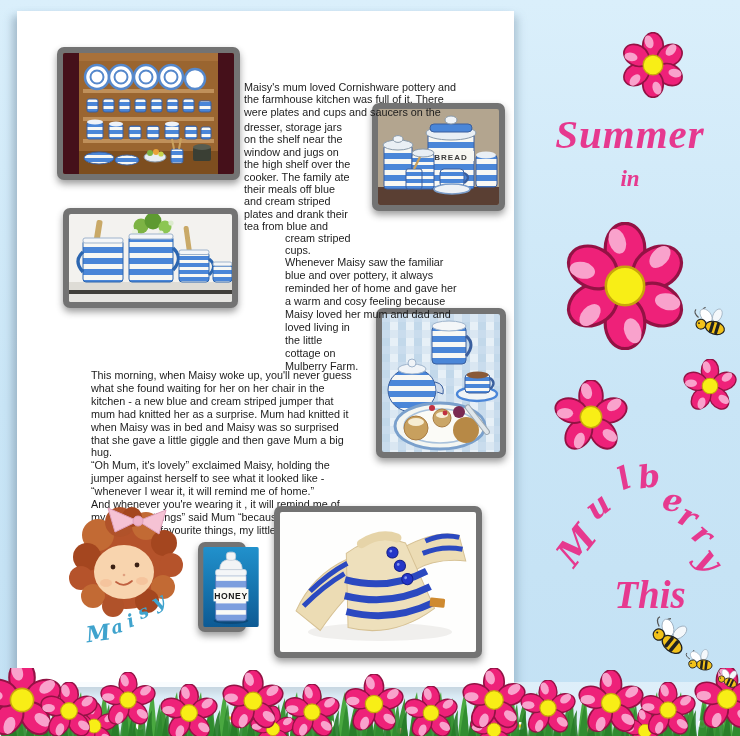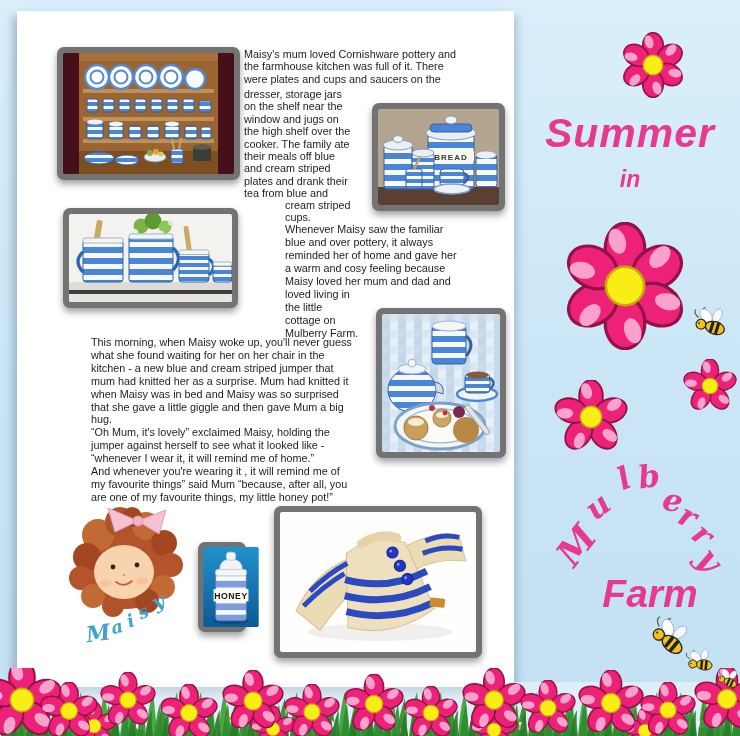--- a/index.html
+++ b/index.html
@@ -8,30 +8,30 @@
     background:linear-gradient(#daeffb,#c9e5f6 55%,#c3e1f4);
     font-family:"Liberation Sans",sans-serif;
   }
   .page{
     position:absolute;left:17px;top:11px;width:497px;height:676px;
     background:#fff;z-index:1;
     box-shadow:-5px 5px 8px rgba(110,135,155,.45), 4px 5px 8px rgba(110,135,155,.35);
   }
   .tx{
     position:absolute;white-space:pre;color:#1c1c1c;
-    font-size:10.8px;line-height:12.9px;letter-spacing:0px;
+    font-size:10.8px;line-height:12.9px;letter-spacing:0px;margin-top:33px;
   }
   .tx.tight{line-height:12.4px;}
   .photo{
     position:absolute;background:#737373;border-radius:7px;padding:6px;box-sizing:border-box;
     box-shadow:0 4px 7px rgba(40,40,40,.45);
   }
   .photo svg{display:block;border-radius:2px;}
   .script-pink{
-    position:absolute;font-family:Liberation Sans, sans-serif;font-style:italic;font-weight:bold;
+    position:absolute;font-family:Liberation Serif, serif;font-style:italic;font-weight:bold;
     color:#e6398f;z-index:2;text-align:center;
   }
   .m-letter{
     position:absolute;font-family:"DejaVu Serif",serif;font-style:italic;font-weight:bold;
     color:#e6398f;z-index:2;
   }
   .maisy-letter{
     position:absolute;font-family:"DejaVu Serif",serif;font-style:italic;font-weight:bold;
     color:#3fa3cd;z-index:3;
   }
@@ -439,21 +439,21 @@
 
 <span class="m-letter" style="left:556px;top:524px;font-size:36px;transform:rotate(-52deg);">M</span>
 <span class="m-letter" style="left:586px;top:488px;font-size:31px;transform:rotate(-38deg);">u</span>
 <span class="m-letter" style="left:618px;top:460px;font-size:31px;transform:rotate(-22deg);">l</span>
 <span class="m-letter" style="left:638px;top:458px;font-size:31px;transform:rotate(-8deg);">b</span>
 <span class="m-letter" style="left:663px;top:482px;font-size:31px;transform:rotate(12deg);">e</span>
 <span class="m-letter" style="left:680px;top:498px;font-size:31px;transform:rotate(27deg);">r</span>
 <span class="m-letter" style="left:695px;top:516px;font-size:31px;transform:rotate(41deg);">r</span>
 <span class="m-letter" style="left:700px;top:540px;font-size:33px;transform:rotate(54deg);">y</span>
 
-<div class="script-pink" style="left:570px;top:572px;width:160px;font-size:39px;">Farm</div>
+<div class="script-pink" style="left:570px;top:572px;width:160px;font-size:39px;">This</div>
 
 <div class="decor" style="left:645px;top:618px;transform:rotate(14deg);">
   <svg width="48" height="40" viewBox="0 0 60 50">
       <use href="#bee"></use>
     </svg>
 </div>
 <div class="decor" style="left:684px;top:648px;transform:rotate(-18deg);">
   <svg width="34" height="28" viewBox="0 0 60 50">
       <use href="#bee"></use>
     </svg>

